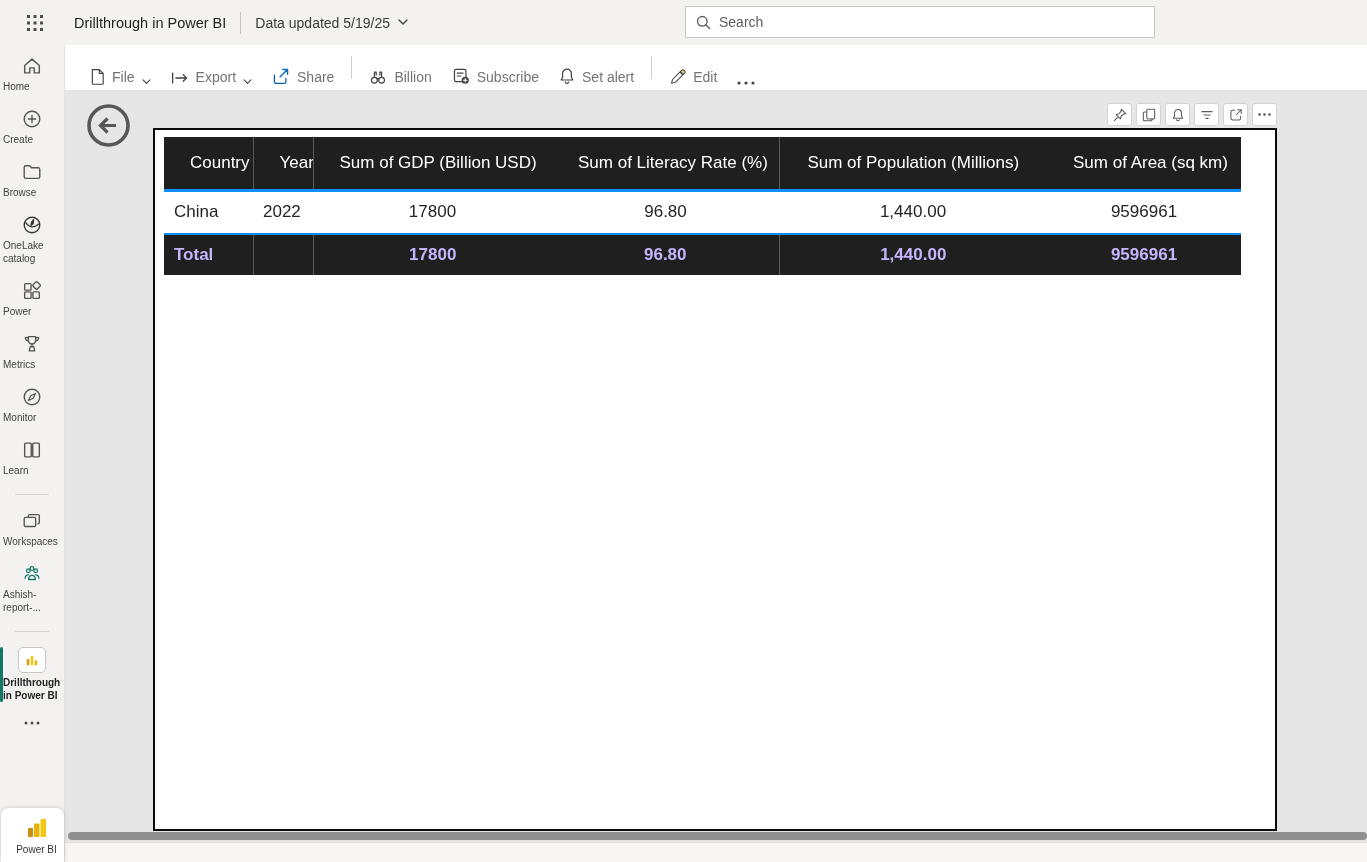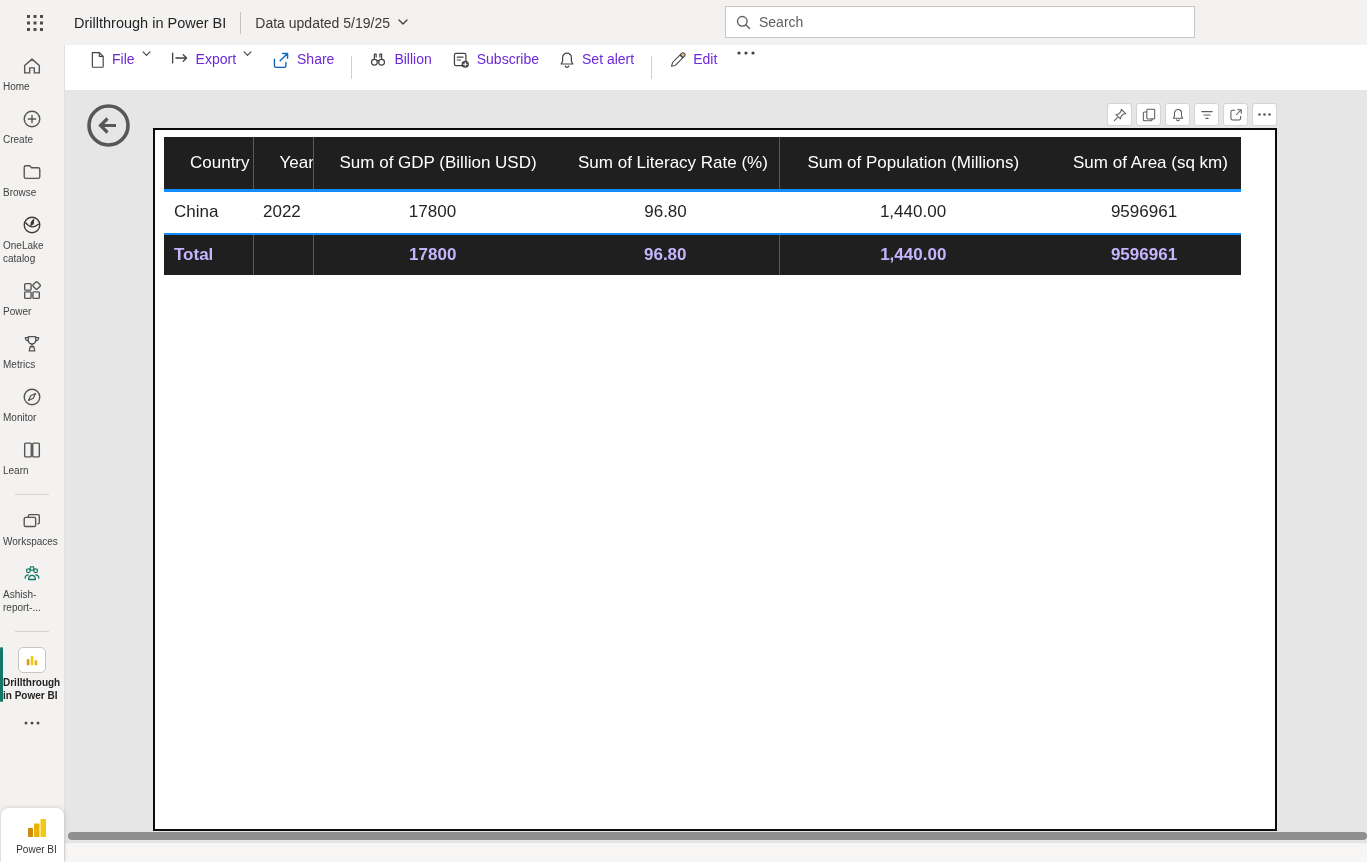--- a/index.html
+++ b/index.html
@@ -5,27 +5,27 @@
   * { box-sizing: border-box; margin: 0; padding: 0; }
   html,body { width:1367px; height:862px; overflow:hidden; font-family:"Liberation Sans", sans-serif; background:#e8e8e8; }
   .page { position:relative; width:1367px; height:862px; }
 
   
   .topbar { position:absolute; left:0; top:0; width:1367px; height:45px; background:#f3f2f1; display:flex; align-items:center; z-index:5; }
   .waffle-btn { margin-left:24px; width:22px; height:22px; display:grid; place-items:center; cursor:pointer; }
   .tb-title { margin-left:28px; font-size:14.5px; color:#242424; white-space:nowrap; }
   .tb-vdiv { width:1px; height:22px; background:#c6c4c2; margin:0 14px; }
   .tb-updated { display:flex; align-items:center; gap:8px; font-size:14px; color:#3b3a39; cursor:pointer; }
-  .searchbox { position:absolute; left:725px; top:6px; width:470px; height:32px; background:#ffffff; border:1px solid #c8c6c4; border-radius:0; display:flex; align-items:center; padding:0 10px; gap:8px; }
+  .searchbox { position:absolute; left:685px; top:6px; width:470px; height:32px; background:#ffffff; border:1px solid #c8c6c4; border-radius:0; display:flex; align-items:center; padding:0 10px; gap:8px; }
   .searchbox input { flex:1; border:none; outline:none; font-size:14px; font-family:"Liberation Sans",sans-serif; color:#323130; background:transparent; }
   .searchbox input::placeholder { color:#605e5c; }
 
   
   .toolbar { position:absolute; left:65px; top:45px; width:1302px; height:45px; background:#ffffff; display:flex; align-items:center; padding-left:14px; }
-  .tool-btn { display:flex; align-items:flex-start; gap:7px; height:34px; padding:0 10px; border-radius:4px; font-size:14px; color:#6d28d9; cursor:pointer; white-space:nowrap; }
+  .tool-btn { display:flex; align-items:flex-end; gap:7px; height:34px; padding:0 10px; border-radius:4px; font-size:14px; color:#737373; cursor:pointer; white-space:nowrap; }
   .tool-vdiv { width:1px; height:23px; background:#d1cfcd; margin:0 7px; }
 
   
   .sidebar { position:absolute; left:0; top:45px; width:65px; height:817px; background:#f3f2f1; border-right:1px solid #e4e2e0; display:flex; flex-direction:column; align-items:center; padding-top:10px; z-index:4; }
   .nav-item { position:relative; width:65px; display:flex; flex-direction:column; align-items:center; gap:3px; margin-bottom:15px; cursor:pointer; }
   .nav-item .lbl { font-size:10px; color:#424242; text-align:left; line-height:1.3; width:58px; word-wrap:break-word; }
   .nav-item.selected .lbl { color:#242424; font-weight:bold; }
   .nav-item.selected::before { content:""; position:absolute; left:0; top:0; bottom:0; width:3px; background:#117865; border-radius:2px; }
   .nav-hdiv { width:34px; height:1px; background:#d6d4d2; margin:2px 0 15px 0; }
   .nav-more { margin-top:4px; cursor:pointer; }

